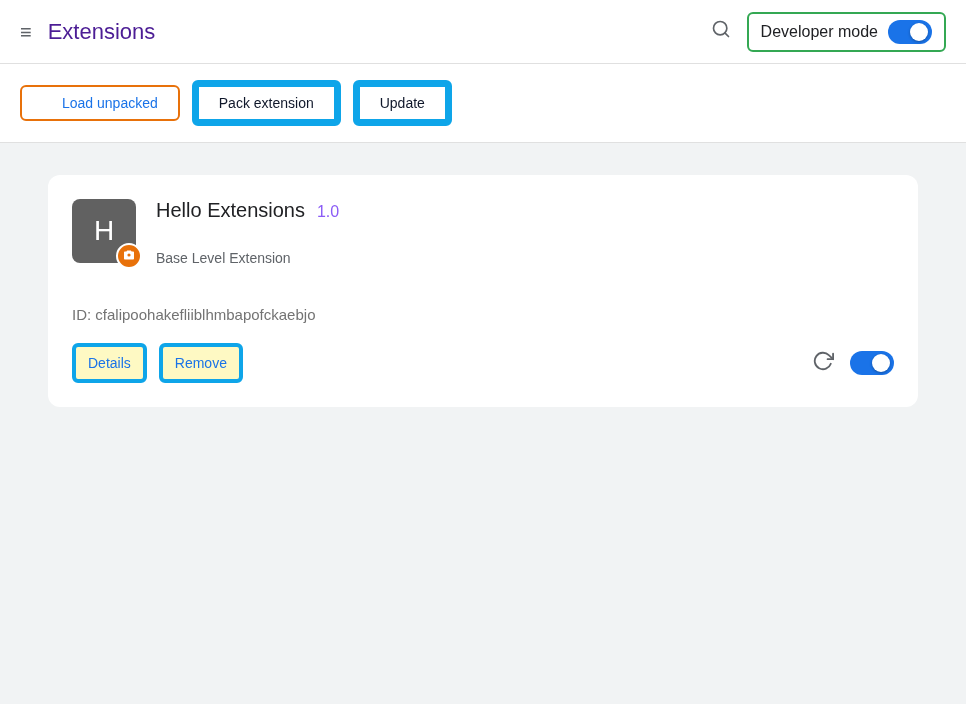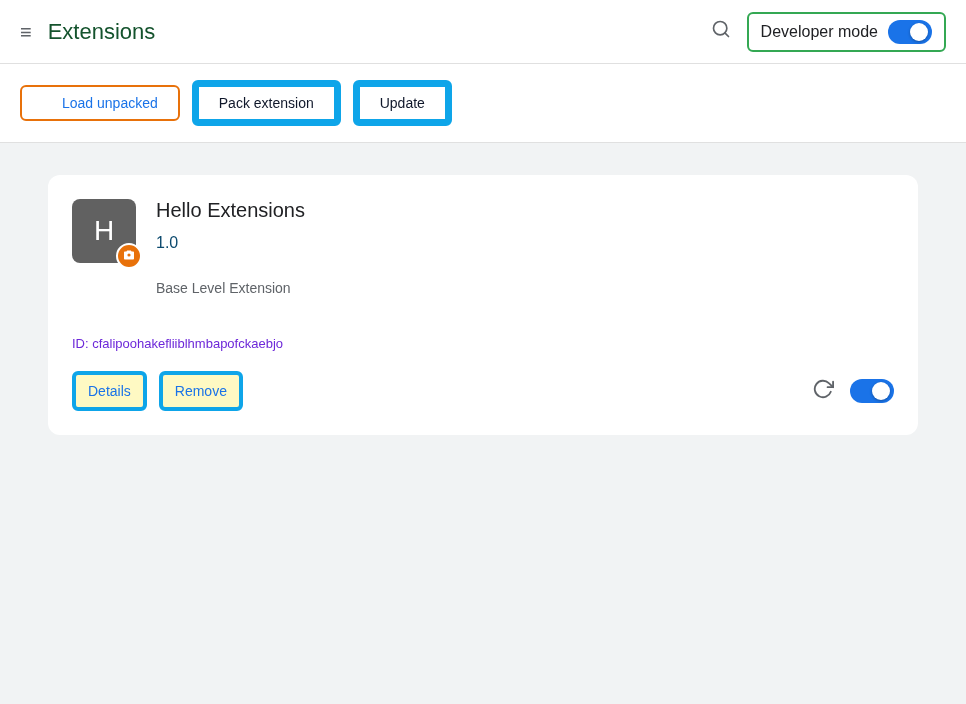--- a/index.html
+++ b/index.html
@@ -32,21 +32,21 @@
     .menu-icon {
       font-size: 20px;
       cursor: pointer;
       color: #5f6368;
       line-height: 1;
     }
 
     .header-title {
       font-size: 22px;
       font-weight: 400;
-      color: #14532d;
+      color: #4c1d95;
     }
 
     .header-right {
       display: flex;
       align-items: center;
       gap: 16px;
     }
 
     .search-icon {
       font-size: 20px;
@@ -190,43 +190,42 @@
 
     .extension-info {
       flex: 1;
     }
 
     .extension-name-row {
       display: flex;
       align-items: baseline;
       gap: 12px;
       margin-bottom: 6px;
-      flex-direction: column;
     }
 
     .extension-name {
       font-size: 20px;
       font-weight: 500;
       color: #202124;
     }
 
     .extension-version {
       font-size: 16px;
-      color: #0c4a6e;
+      color: #8b5cf6;
     }
 
     .extension-desc {
       font-size: 14px;
       color: #5f6368;
       margin-top: 28px;
     }
 
     .extension-id {
-      font-size: 13px;
-      color: #6d28d9;
+      font-size: 15px;
+      color: #737373;
       margin-bottom: 20px;
     }
 
     
     .card-footer {
       display: flex;
       align-items: center;
       gap: 12px;
     }
 

